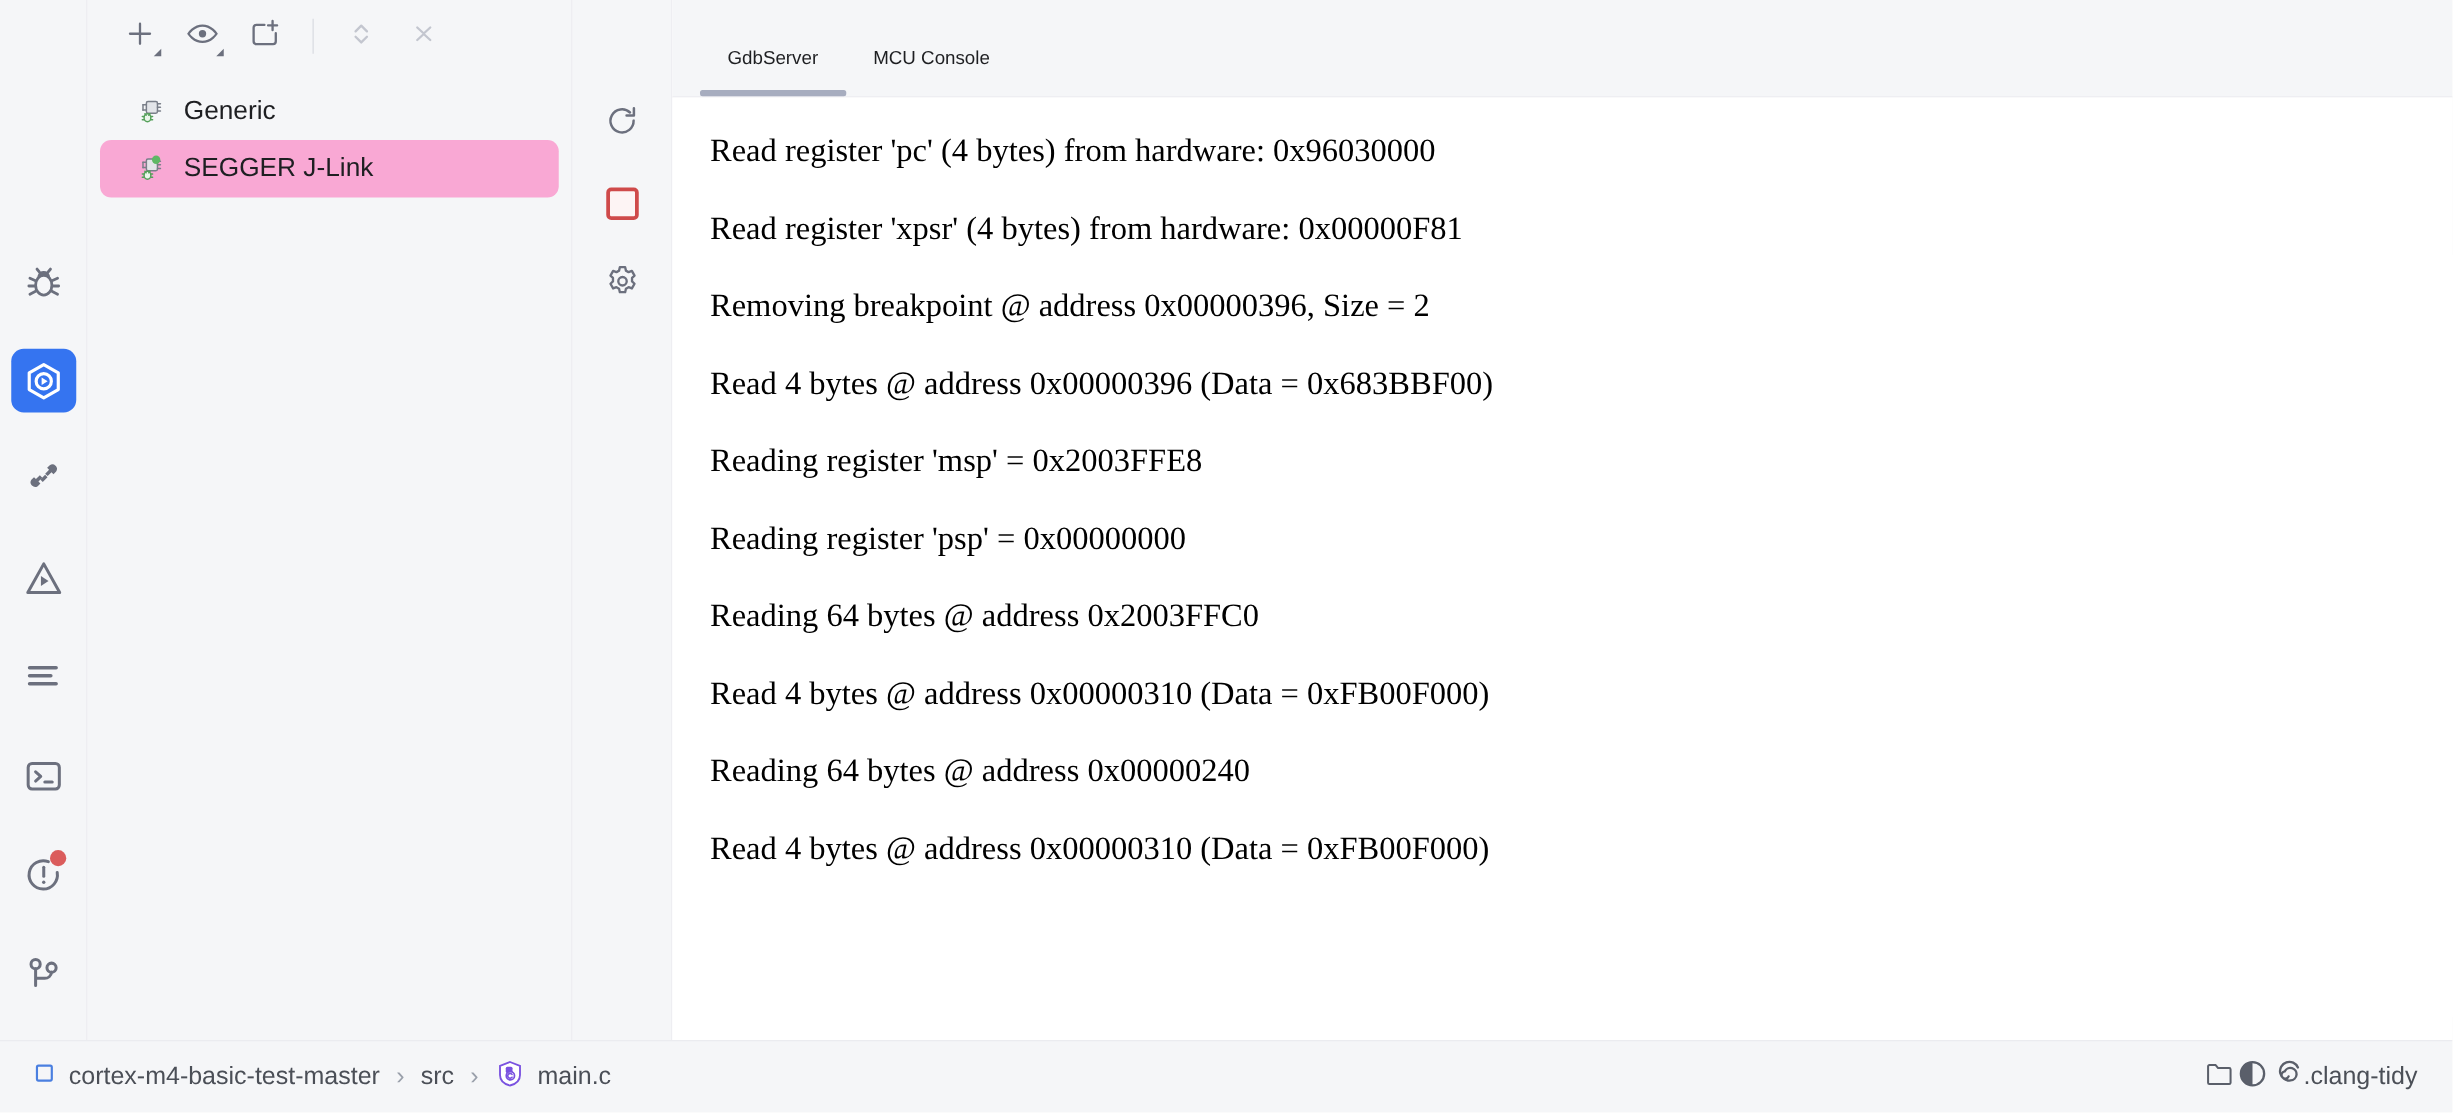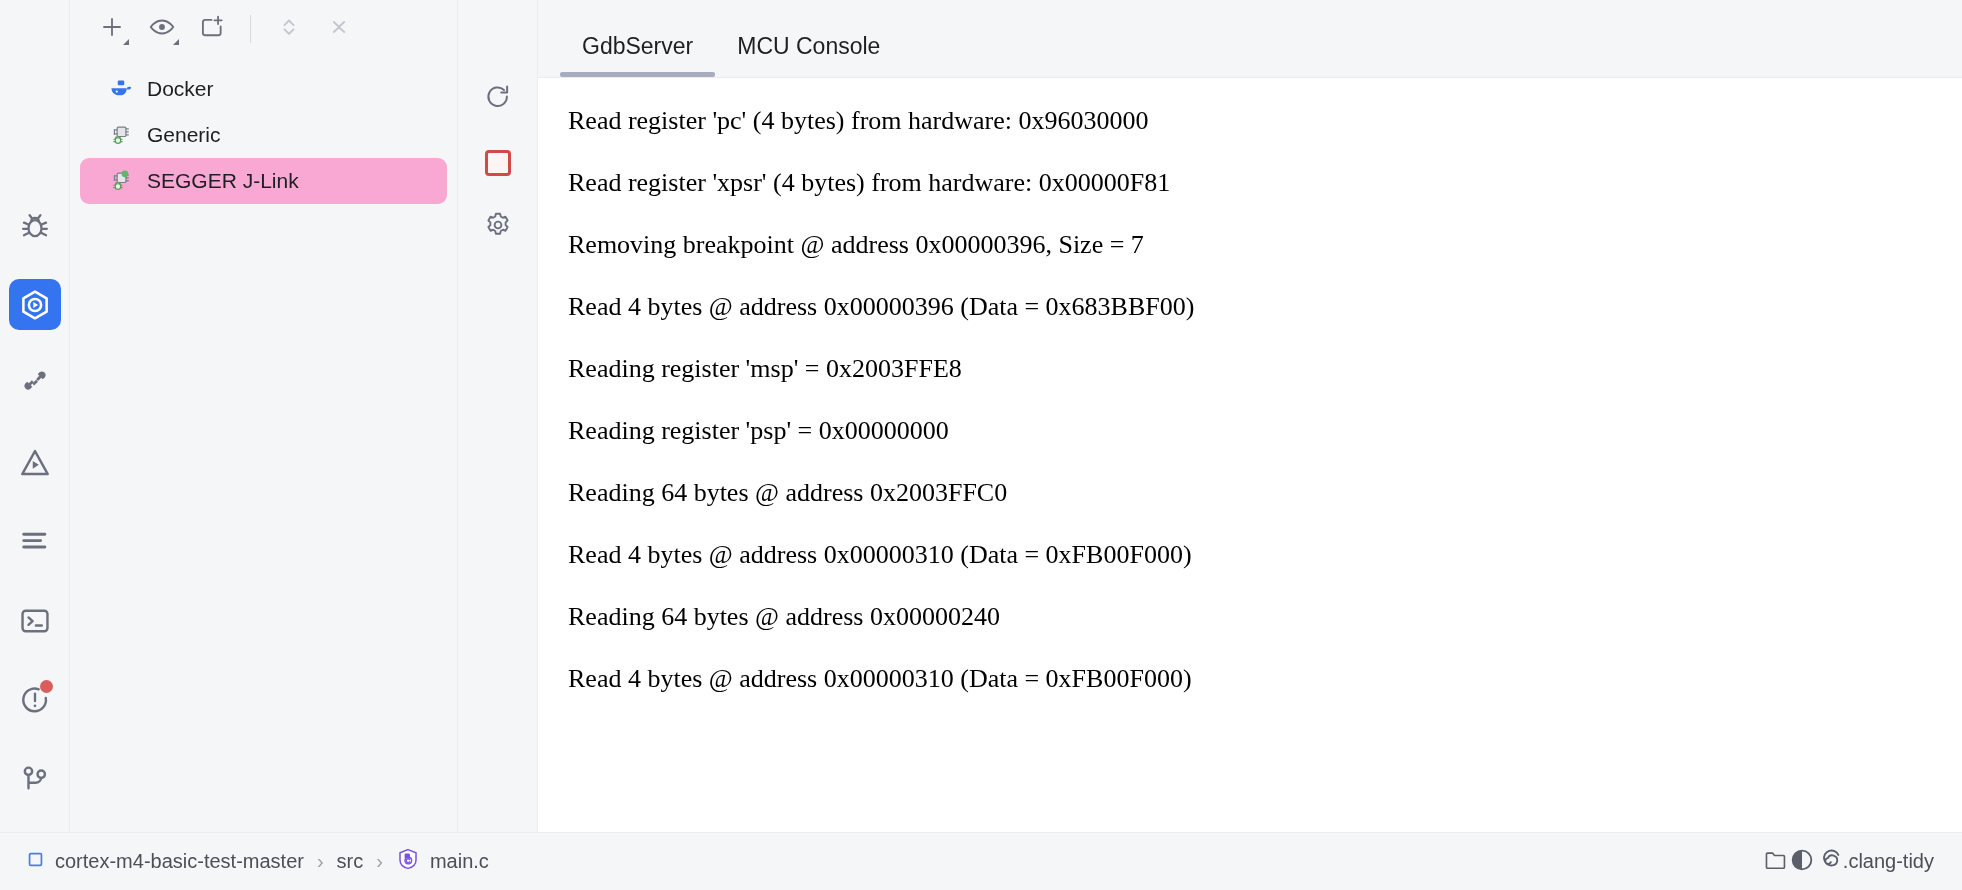--- a/index.html
+++ b/index.html
@@ -170,21 +170,21 @@
     flex: 0 0 78px;
     background: #f5f6f8;
     display: flex; align-items: flex-end;
     padding-left: 22px;
     border-bottom: 1px solid #ebecf0;
   }
   .tab {
     height: 62px;
     padding: 0 22px;
     display: flex; align-items: center;
-    font-size: 23px;
+    font-size: 15px;
     color: #1e1f22;
     cursor: pointer;
     position: relative;
   }
   .tab.active::after {
     content: "";
     position: absolute;
     left: 0; right: 0; bottom: 0;
     height: 5px;
     background: #a7adbf;
@@ -382,31 +382,20 @@
             <svg width="26" height="26" viewBox="0 0 24 24" fill="none" stroke="currentColor" stroke-width="1.7" stroke-linecap="round" stroke-linejoin="round">
               <path d="M7.2 7.4 12 11.8l4.8-4.4M7.2 16.6 12 12.2l4.8 4.4"></path>
             </svg>
           </span>
         </div>
 
       </div>
 
       <div class="service-tree">
 
-        <div class="tree-item">
-          <span class="tree-icon">
-            <svg width="26" height="26" viewBox="0 0 24 24">
-              <rect x="9" y="4.2" width="6" height="4.4" rx="1" fill="#3574f0"></rect>
-              <path d="M3.2 11.2h14.1c0 3.9-2.3 6.6-6.4 6.6-4.3 0-7.7-2.4-7.7-6.6z" fill="#3574f0"></path>
-              <path d="M17.6 10.6c1.6-1.1 3.3-0.6 3.9 0.2-0.7 1.5-2.3 2-3.9 1.6z" fill="#3574f0"></path>
-              <circle cx="8.1" cy="14.4" r="1" fill="#ffffff"></circle>
-            </svg>
-          </span>
-          <span>Docker</span>
-        </div>
 
         <div class="tree-item">
           <span class="tree-icon">
             <svg width="26" height="26" viewBox="0 0 24 24" fill="none">
               <rect x="8.4" y="4.8" width="8.2" height="8.6" rx="1.2" fill="#e3e5e9" stroke="#7a7f89" stroke-width="1.1"></rect>
               <g stroke="#7a7f89" stroke-width="1.1" stroke-linecap="round">
                 <path d="M8.4 7.2H5.9M8.4 11H5.9M16.6 6.4h2.2M16.6 9.1h2.2M16.6 11.8h2.2"></path>
                 <path d="M5.9 7.2v4"></path>
               </g>
               <g stroke="#55a05a" stroke-width="1.1" fill="#eaf6ea" stroke-linecap="round">
@@ -472,21 +461,21 @@
           <span>GdbServer</span>
         </div>
         <div class="tab">
           <span>MCU Console</span>
         </div>
       </div>
 
       <div class="console-log">
         <div class="log-line">Read register 'pc' (4 bytes) from hardware: 0x96030000</div>
         <div class="log-line">Read register 'xpsr' (4 bytes) from hardware: 0x00000F81</div>
-        <div class="log-line">Removing breakpoint @ address 0x00000396, Size = 7</div>
+        <div class="log-line">Removing breakpoint @ address 0x00000396, Size = 2</div>
         <div class="log-line">Read 4 bytes @ address 0x00000396 (Data = 0x683BBF00)</div>
         <div class="log-line">Reading register 'msp' = 0x2003FFE8</div>
         <div class="log-line">Reading register 'psp' = 0x00000000</div>
         <div class="log-line">Reading 64 bytes @ address 0x2003FFC0</div>
         <div class="log-line">Read 4 bytes @ address 0x00000310 (Data = 0xFB00F000)</div>
         <div class="log-line">Reading 64 bytes @ address 0x00000240</div>
         <div class="log-line">Read 4 bytes @ address 0x00000310 (Data = 0xFB00F000)</div>
       </div>
 
     </div>

